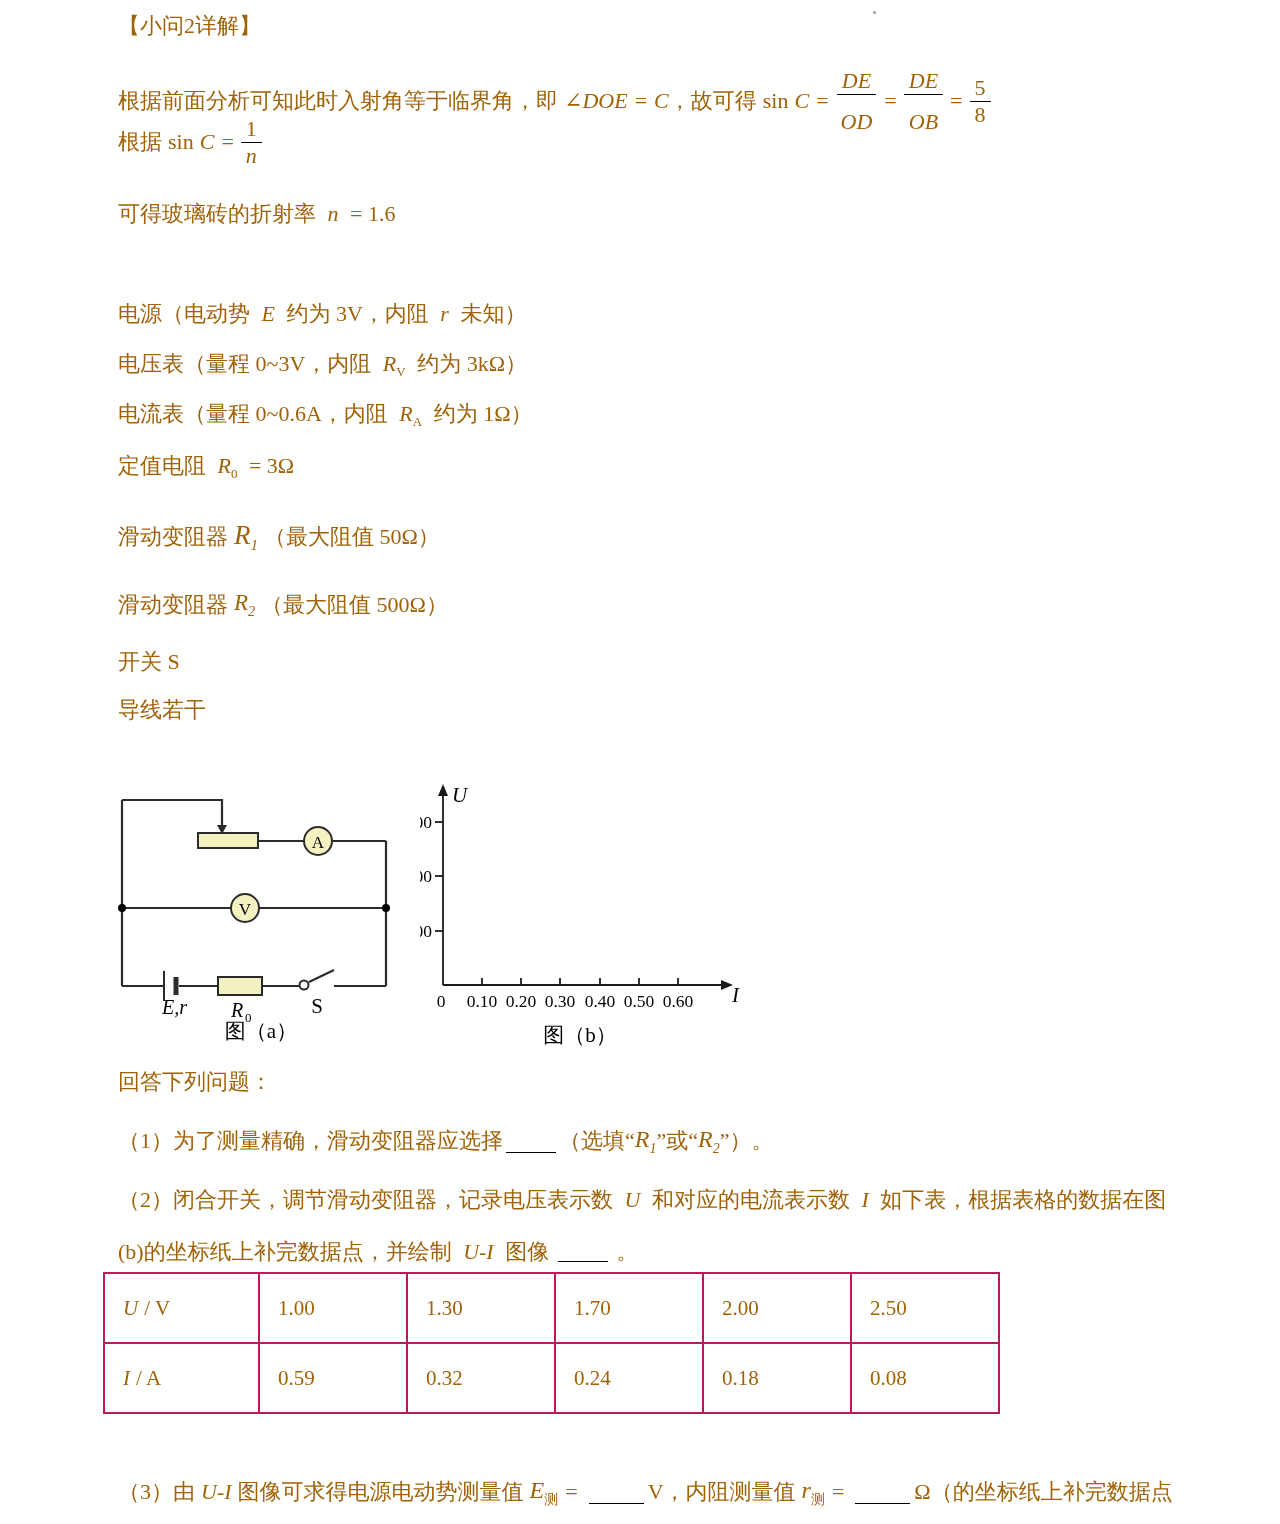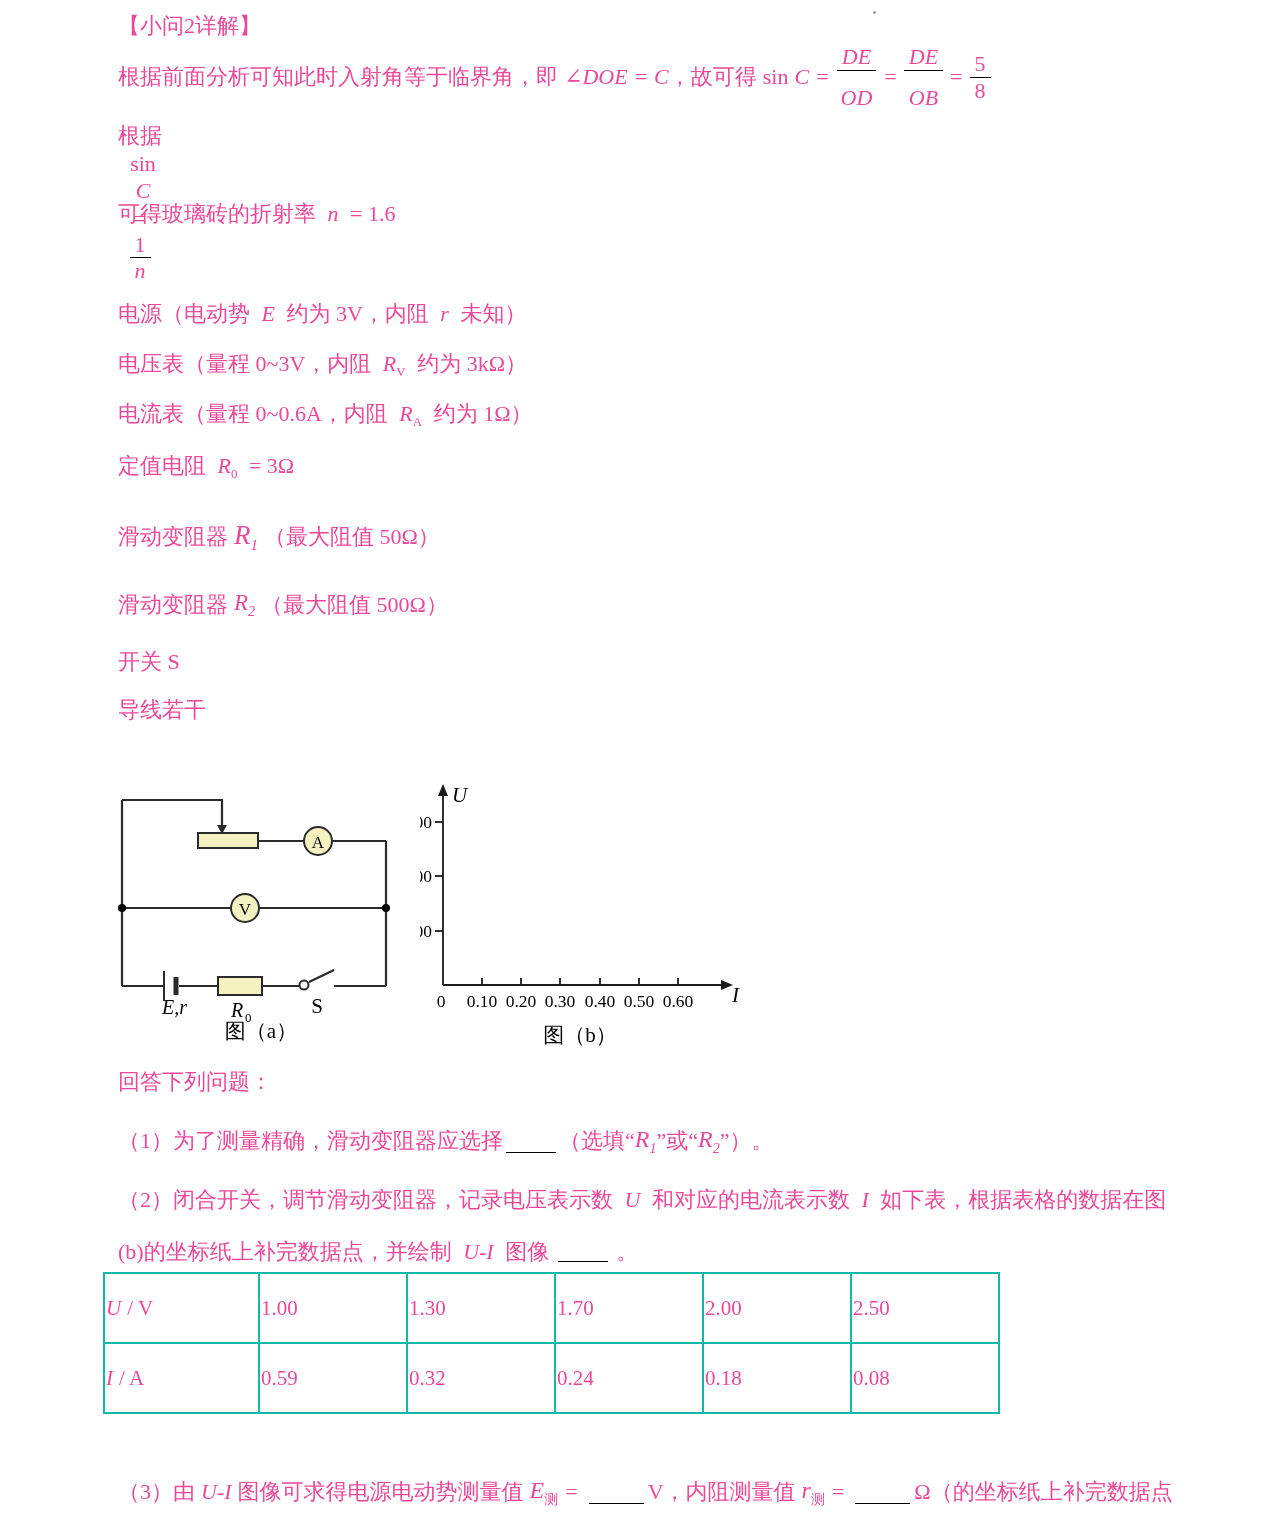--- a/index.html
+++ b/index.html
@@ -1,18 +1,18 @@
 <!DOCTYPE html>
 <html><head>
 <meta charset="utf-8">
 <style>
   html,body{margin:0;padding:0;background:#ffffff;}
   .page{
     position:relative;width:1280px;height:1524px;background:#ffffff;
-    font-family:"Liberation Serif","DejaVu Serif",serif;color:#ec4899;
+    font-family:"Liberation Serif","DejaVu Serif",serif;color:#a16207;
     overflow:hidden;
   }
   .line{position:absolute;left:118px;font-size:22px;white-space:nowrap;line-height:1.25;}
   .flexline{display:flex;align-items:center;}
   .v{font-style:italic;}
   .fn{font-style:normal;}
   .op{margin:0 7px;}
   .seg{margin-right:6px;}
   .segl{margin-left:6px;}
   sub.s{font-size:13px;font-style:normal;}
@@ -20,39 +20,39 @@
   .frac{display:inline-flex;flex-direction:column;align-items:center;vertical-align:middle;line-height:1.15;}
   .frac .num{border-bottom:1.6px solid #000;padding:0 5px;text-align:center;}
   .frac .den{padding:0 5px;text-align:center;}
   .frac.it{font-style:italic;gap:14px;}
   .blank{display:inline-block;border-bottom:1.6px solid #000;height:1em;vertical-align:-3px;}
   .b50{width:50px;margin:0 3px;}
   .b55{width:55px;margin:0 4px;}
   .speck{position:absolute;left:873px;top:11px;width:3px;height:3px;border-radius:50%;background:#9a9a9a;}
   .fig{position:absolute;}
   table.dt{position:absolute;left:103px;top:1272px;border-collapse:collapse;table-layout:fixed;}
-  table.dt td{border:2px solid #14b8a6;height:68px;font-size:21px;padding:0 0 0 1px;vertical-align:middle;background:#fff;}
+  table.dt td{border:2px solid #be185d;height:68px;font-size:21px;padding:0 0 0 18px;vertical-align:middle;background:#fff;}
   .bigvar1{font-size:27px;font-style:italic;}
   .bigvar1 sub{font-size:15px;}
   .bigvar2{font-size:23px;font-style:italic;}
   .bigvar2 sub{font-size:14px;}
   .qvar{font-size:24px;font-style:italic;}
   .qvar sub{font-size:14px;}
 </style>
 </head>
 <body>
 
 <div class="page">
   <div class="speck"></div>
 
   <div class="line" style="top:12px;">
     <span>【小问2详解】</span>
   </div>
 
-  <div class="line flexline" style="top:44px;height:66px;justify-content:flex-end;">
+  <div class="line flexline" style="top:68px;height:66px;justify-content:flex-end;">
     <span>根据前面分析可知此时入射角等于临界角，即</span>
     <span class="segl">∠</span>
     <span class="v">DOE</span>
     <span class="op">=</span>
     <span class="v">C</span>
     <span>，故可得</span>
     <span class="fn segl">sin</span>
     <span class="v segl">C</span>
     <span class="op">=</span>
     <span class="frac it">
@@ -64,21 +64,21 @@
       <span class="num">DE</span>
       <span class="den">OB</span>
     </span>
     <span class="op">=</span>
     <span class="frac">
       <span class="num">5</span>
       <span class="den">8</span>
     </span>
   </div>
 
-  <div class="line flexline" style="top:122px;height:72px;flex-direction:column;">
+  <div class="line flexline" style="top:106px;height:72px;">
     <span>根据</span>
     <span class="fn segl">sin</span>
     <span class="v segl">C</span>
     <span class="op">=</span>
     <span class="frac">
       <span class="num">1</span>
       <span class="den v">n</span>
     </span>
   </div>
 

